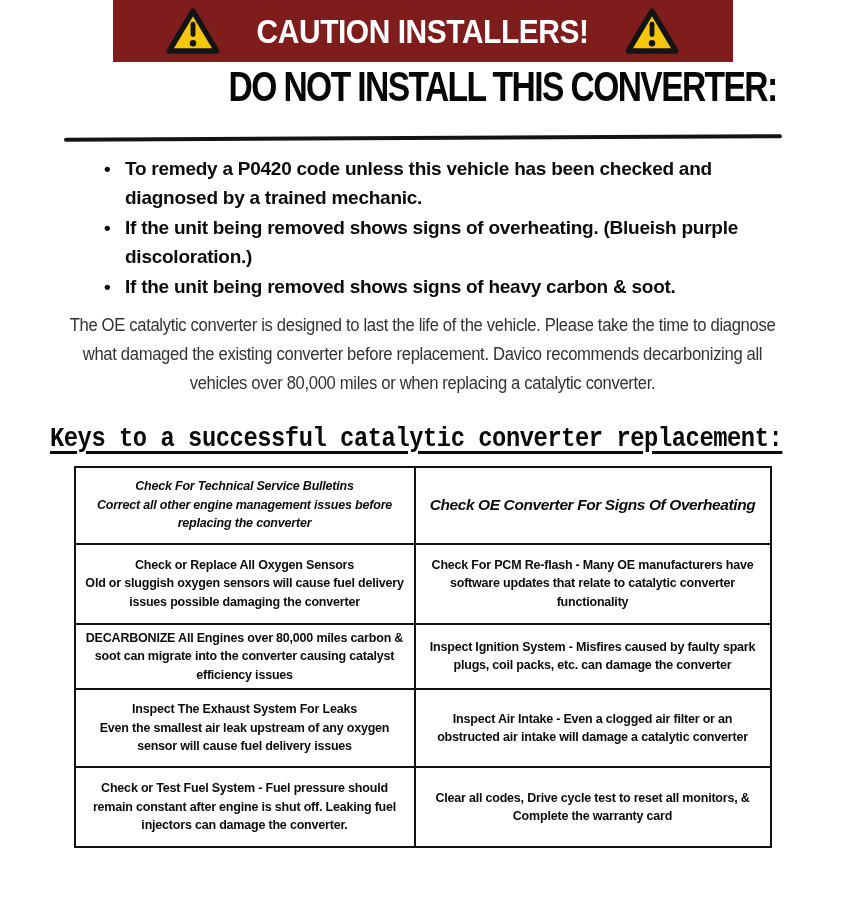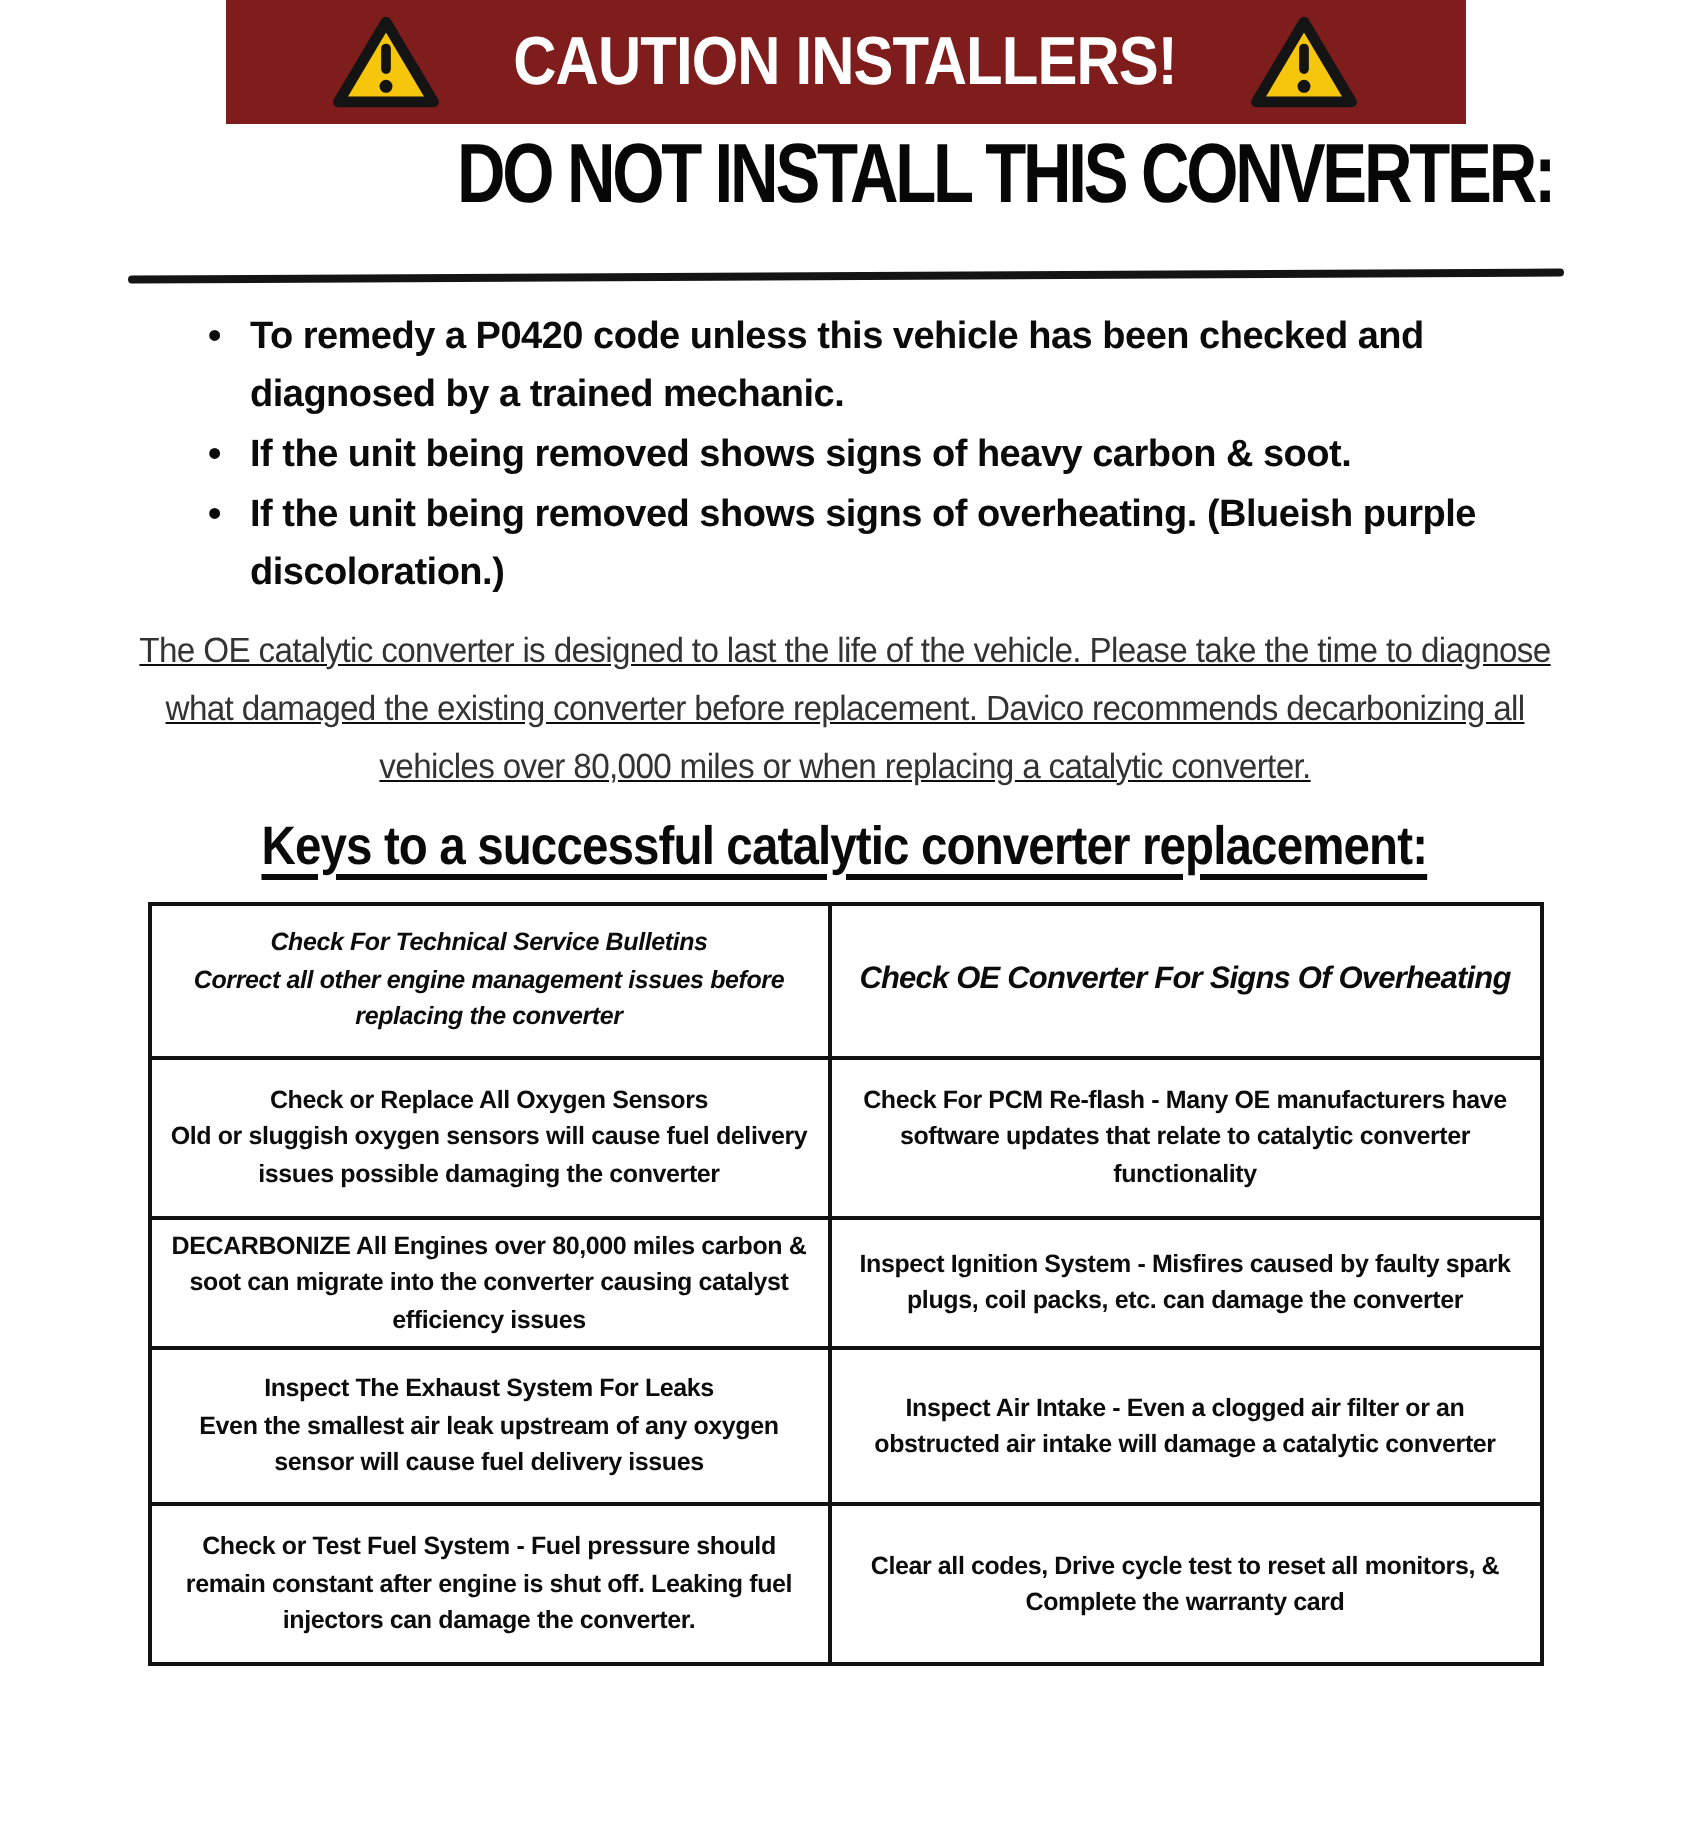--- a/index.html
+++ b/index.html
@@ -73,38 +73,39 @@
     color: #0b0b0b;
   }
   .warnings li::before {
     content: "\2022";
     position: absolute;
     left: -21px; top: 0;
     font-size: 19px;
   }
 
   
-  .note { margin-top: 10px; text-decoration: underline; }
+  .note { margin-top: 10px; }
   .note-inner {
     display: block;
     margin: 0 -24px;
     text-align: center;
     font-size: 17.5px;
     font-weight: 400;
     letter-spacing: -0.35px;
     line-height: 29px;
     color: #333333;
     white-space: pre-line;
     transform: scaleX(0.95);
   }
 
   
   .keys {
-    margin-top: 10px;
-    text-align: center;
+    margin-top: 26px;
+    text-align: left;
+    font-family: Liberation Mono, monospace;
   }
   .keys .squeeze {
     display: inline-block;
     font-size: 27px;
     font-weight: bold;
     letter-spacing: -0.5px;
     transform: scaleX(0.88);
     white-space: nowrap;
     color: #0a0a0a;
     text-decoration: underline;
@@ -162,23 +163,23 @@
 
   <div class="main-title">
     <span class="squeeze">DO NOT INSTALL THIS CONVERTER:</span>
   </div>
 
   <div class="divider"></div>
 
   <ul class="warnings">
     <li>To remedy a P0420 code unless this vehicle has been checked and
 diagnosed by a trained mechanic.</li>
-    <li>If the unit being removed shows signs of heavy carbon &amp; soot.</li>
     <li>If the unit being removed shows signs of overheating. (Blueish purple
 discoloration.)</li>
+    <li>If the unit being removed shows signs of heavy carbon &amp; soot.</li>
   </ul>
 
   <div class="note">
     <span class="note-inner">The OE catalytic converter is designed to last the life of the vehicle. Please take the time to diagnose
 what damaged the existing converter before replacement. Davico recommends decarbonizing all
 vehicles over 80,000 miles or when replacing a catalytic converter.</span>
   </div>
 
   <h2 class="keys">
     <span class="squeeze">Keys to a successful catalytic converter replacement:</span>

